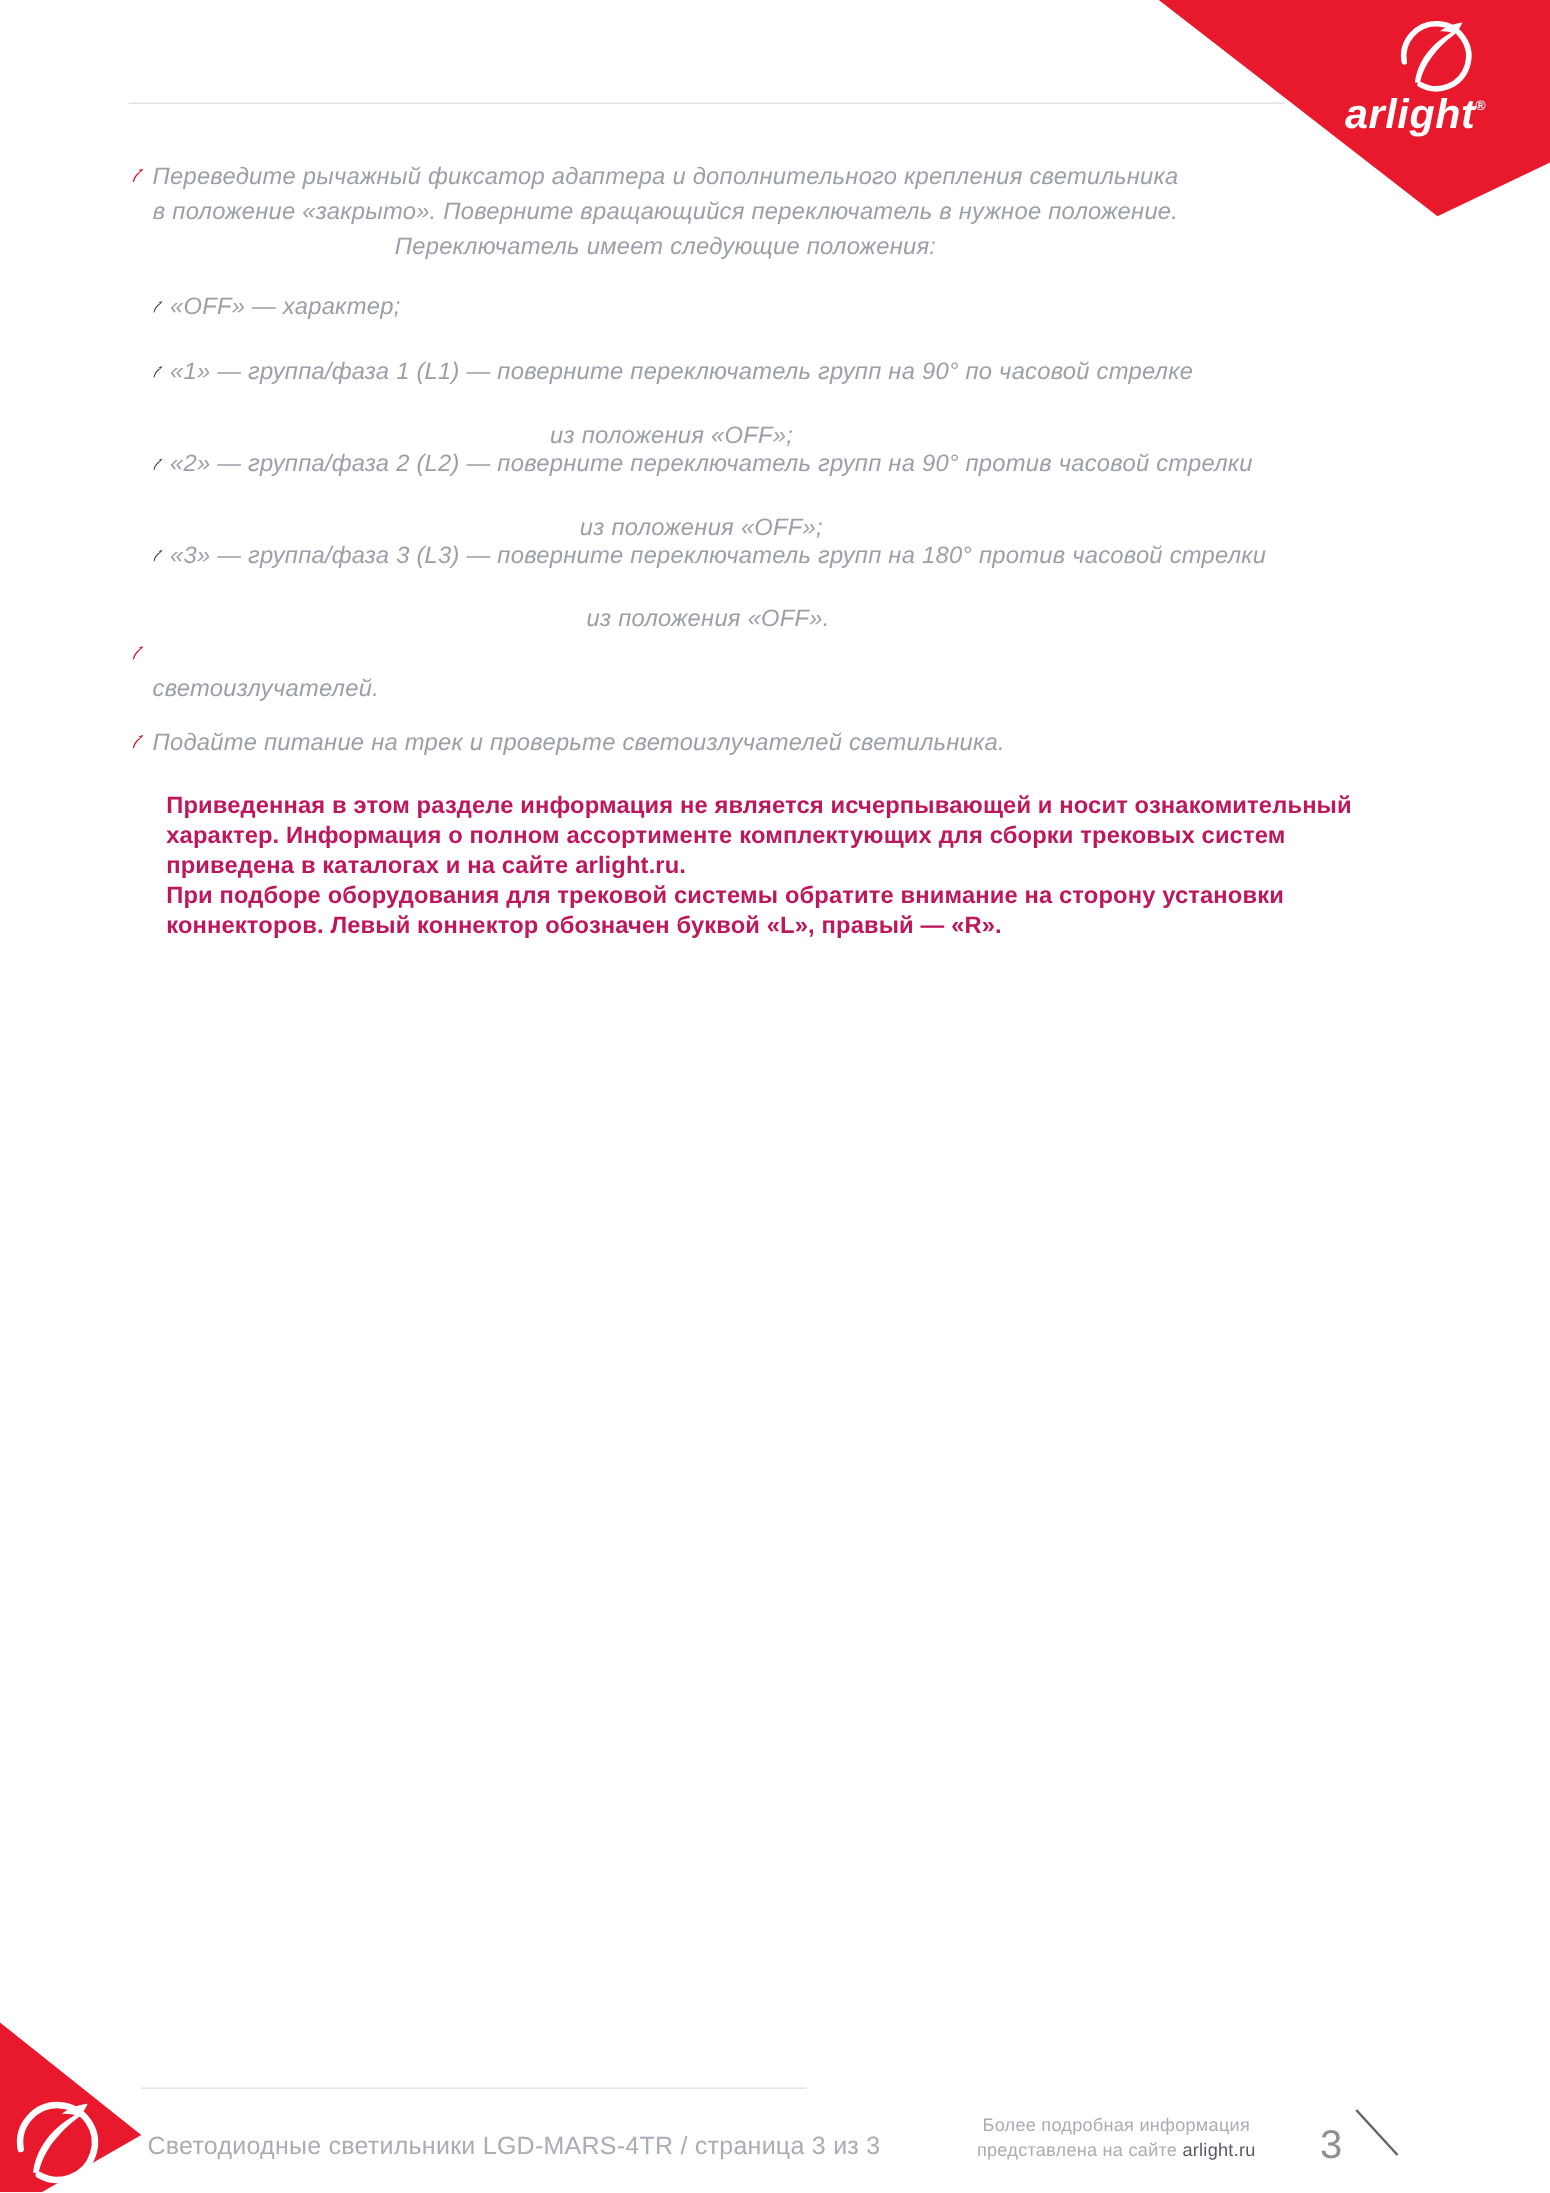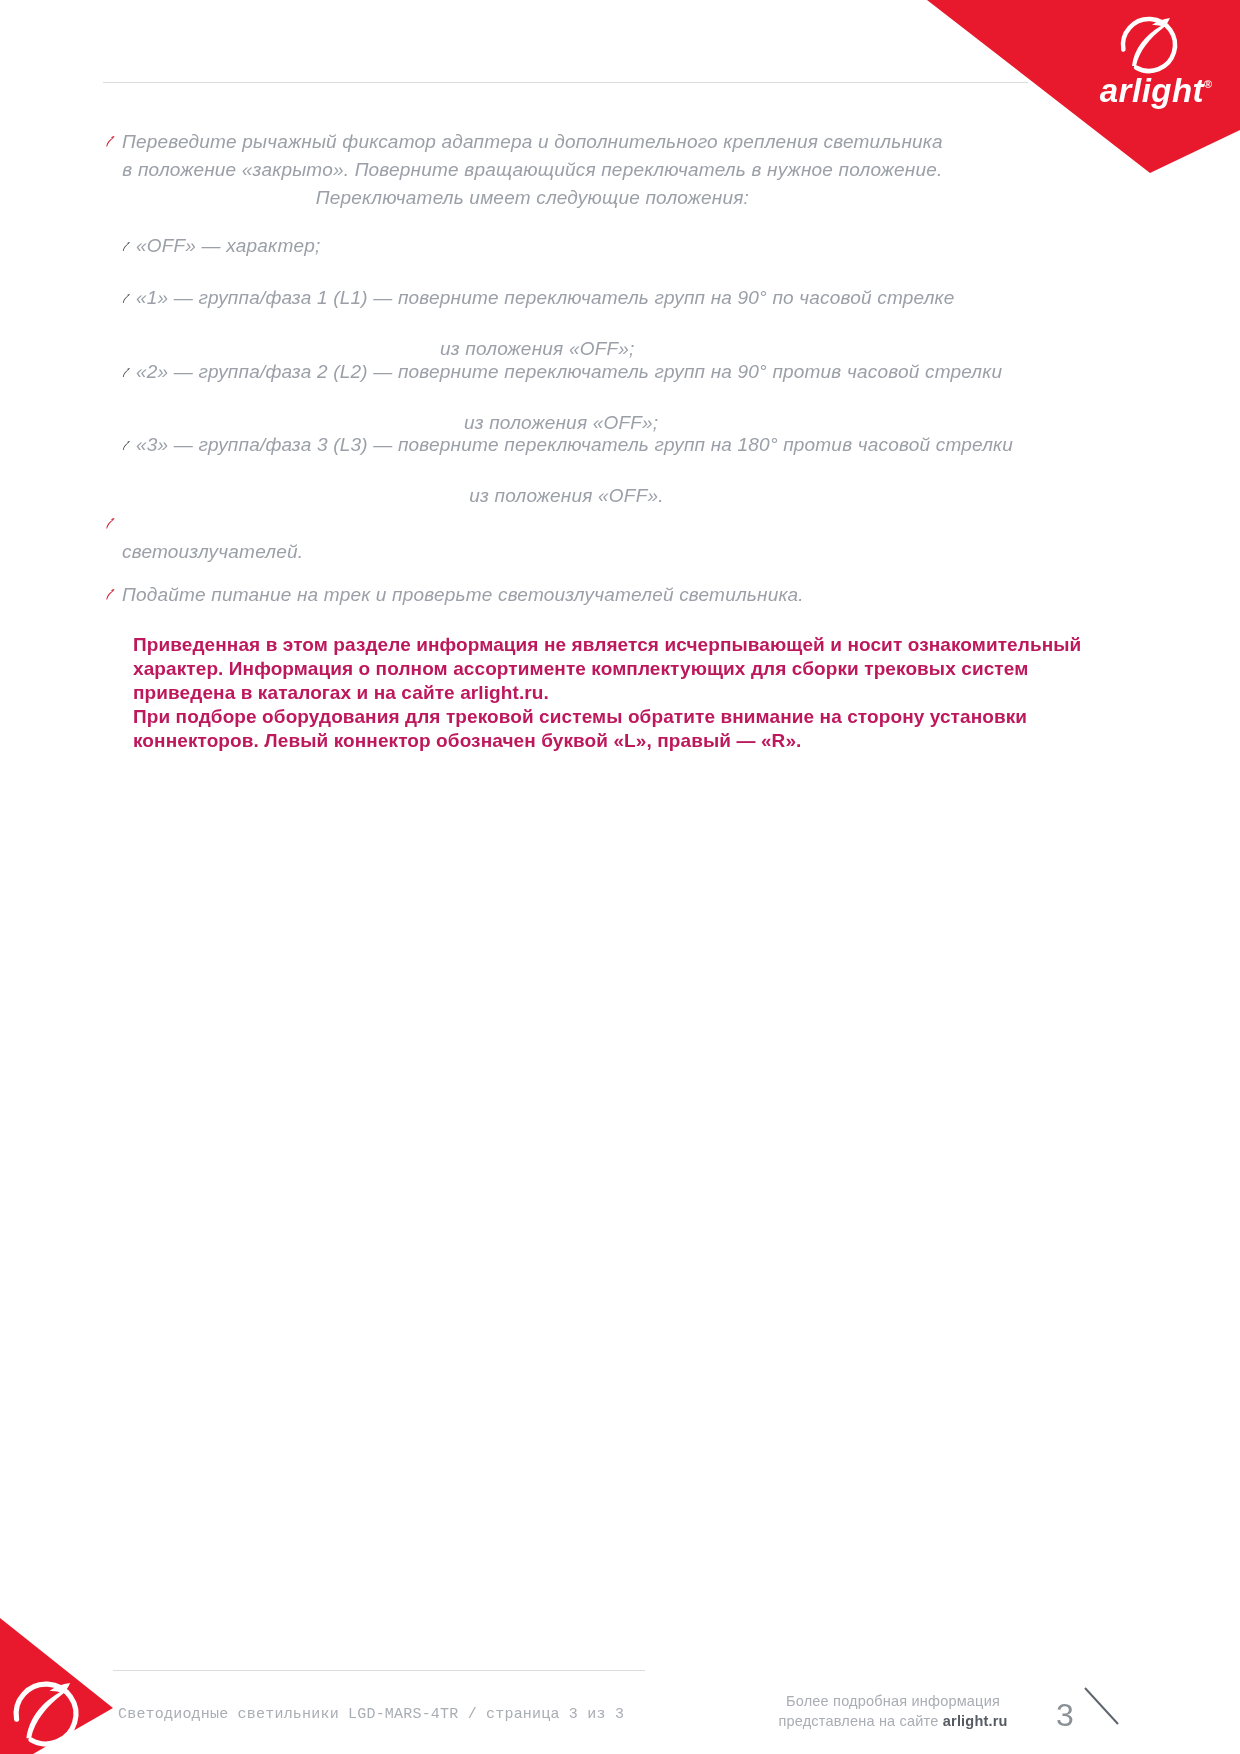--- a/index.html
+++ b/index.html
@@ -15,47 +15,47 @@
   .divider-footer{left:113px;top:1670px;width:532px;}
 
   
   .corner-svg{position:absolute;z-index:2;}
   .banner-tr{left:920px;top:0;}
   .banner-bl{left:0;top:1610px;}
   .wordmark{
     position:absolute;z-index:3;
     left:1076px;top:72px;width:160px;
     color:#ffffff;font-weight:bold;font-style:italic;
-    font-size:33px;letter-spacing:.5px;white-space:nowrap;text-align:center;
+    font-size:33px;letter-spacing:.5px;white-space:nowrap;
   }
   .wordmark .reg{font-size:11px;font-style:normal;vertical-align:14px;letter-spacing:0;}
 
   
   .item{position:absolute;left:103px;font-style:italic;}
   .item.lv2{left:120px;}
   .line{white-space:nowrap;height:28px;line-height:28px;font-size:19px;color:#9ba0a8;letter-spacing:.2px;}
   .item .cont{padding-left:19px;text-align:center;}
   .item.lv2 .cont{padding-left:0;margin-top:23px;}
   .bullet{width:14px;height:14px;display:inline-block;margin-right:5px;vertical-align:-1px;color:#d41a30;}
   .lv2 .bullet{width:12px;height:12px;margin-right:4px;color:#383e45;}
 
   
   .note{position:absolute;left:133px;top:633px;}
   .nline{white-space:nowrap;height:24px;line-height:24px;font-size:19px;font-weight:bold;color:#be185d;letter-spacing:.1px;}
 
   
   .footer-left{
     position:absolute;left:118px;top:1706px;
-    font-size:15px;color:#a9adb4;white-space:nowrap;letter-spacing:.2px;font-family:Liberation Mono, monospace;
+    font-size:20px;color:#a9adb4;white-space:nowrap;letter-spacing:.2px;
   }
   .footer-right{
     position:absolute;left:743px;top:1692px;width:300px;
     text-align:center;font-size:14.5px;line-height:19.5px;color:#a9adb4;letter-spacing:.2px;
   }
-  .footer-right .bold{font-weight:bold;color:#555b63;}
+  .footer-right .bold{font-weight:normal;color:#555b63;}
   .page-num{
     position:absolute;left:1048px;top:1697px;width:34px;
     text-align:center;font-size:32px;color:#8b9096;
   }
   .slash-svg{position:absolute;left:1082px;top:1685px;}
 </style>
 </head>
 <body>
 
 <svg width="0" height="0" style="position:absolute" aria-hidden="true">

